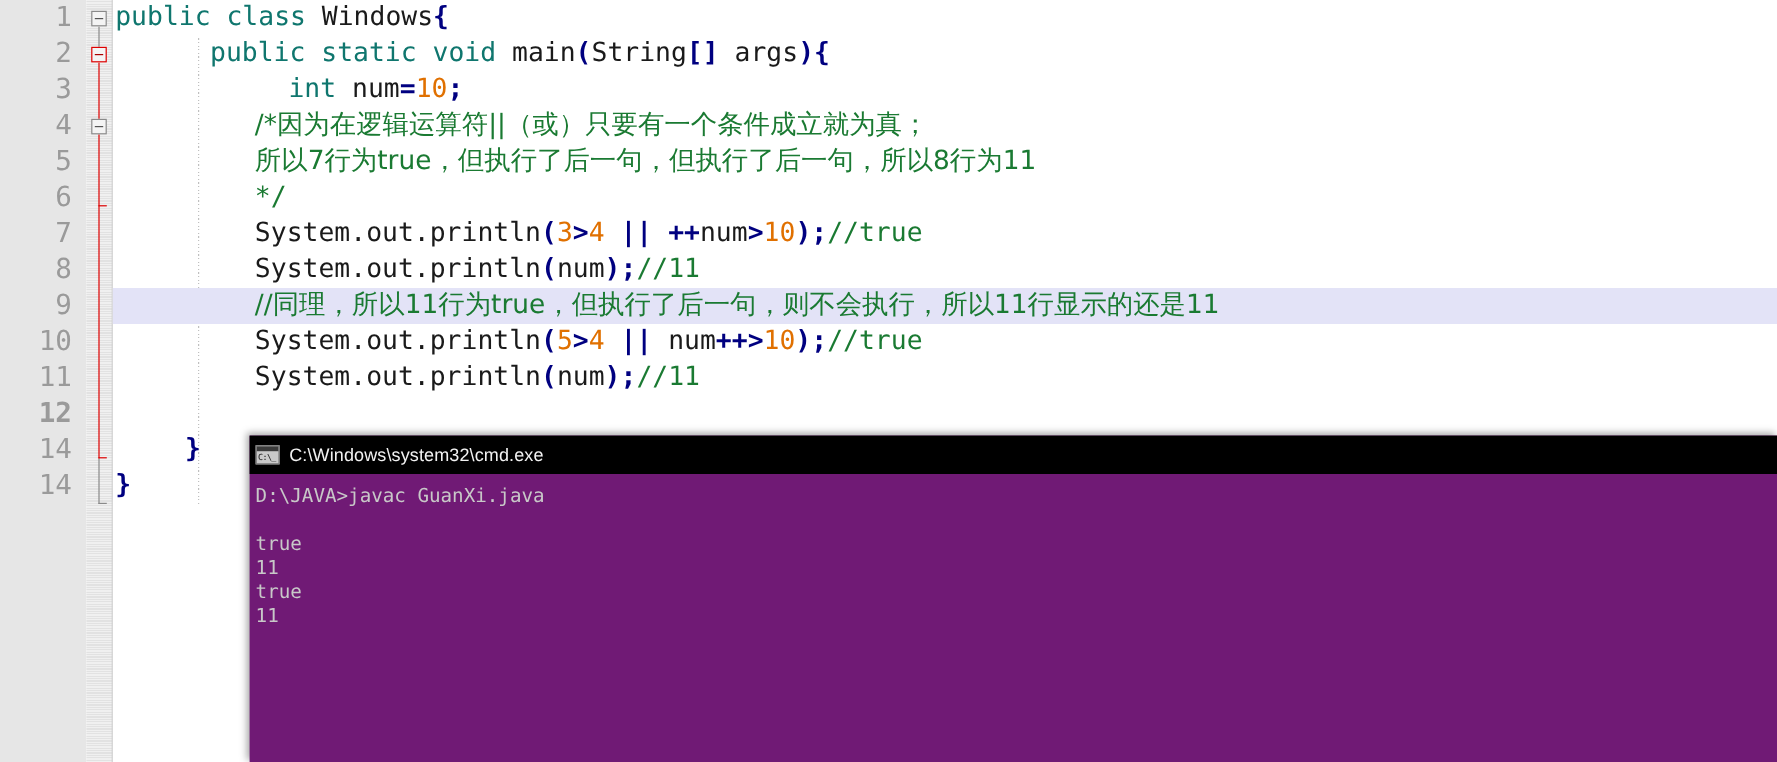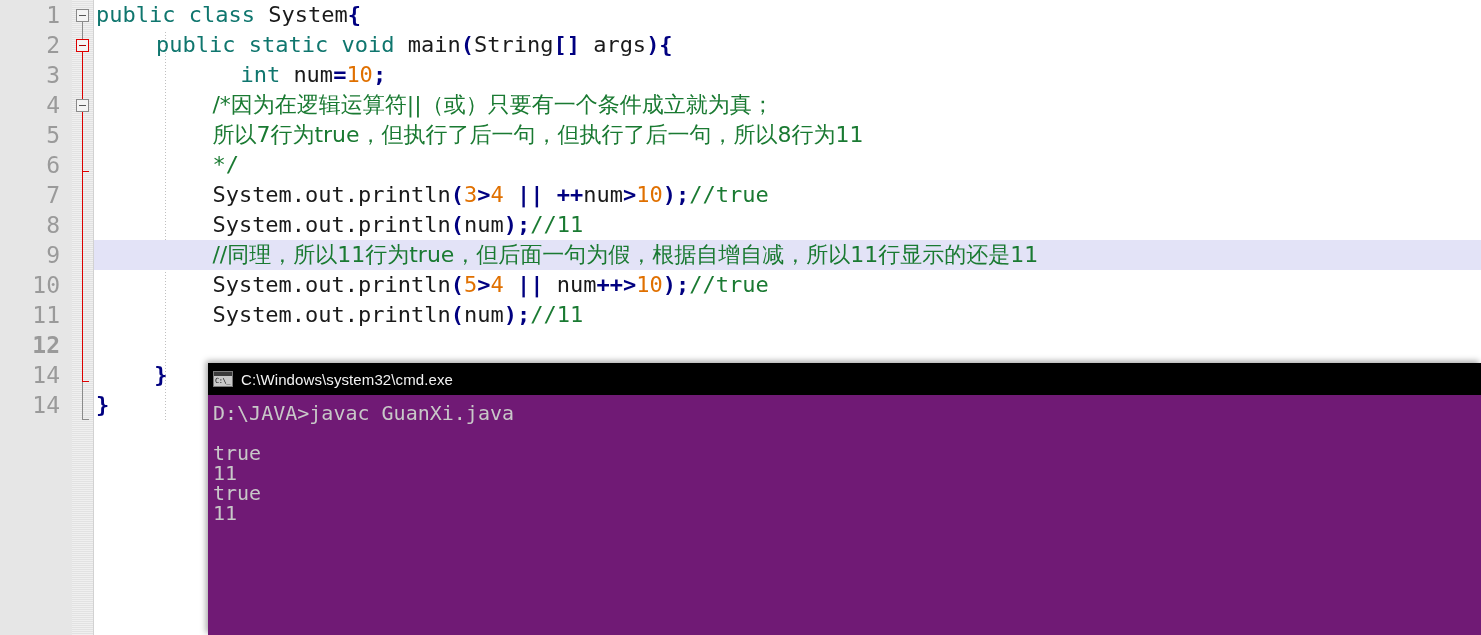--- a/index.html
+++ b/index.html
@@ -197,21 +197,21 @@
     letter-spacing: 0.1px;
   }
   .console-body {
     position: relative;
     padding: 8px 0 0 5px;
     height: 240px;
     overflow: hidden;
   }
   .console-line {
     font-family: "DejaVu Sans Mono", "Liberation Mono", monospace;
-    font-size: 20px;
+    font-size: 16px;
     line-height: 20px;
     color: #c8c8c8;
     white-space: pre;
     height: 20px;
   }
 </style>
 </head>
 <body>
 
 <div id="editor">
@@ -250,29 +250,29 @@
       <div class="fold-tick red" style="left: 82px; top: 381px; width: 7px;"></div>
       <div class="fold-box gray" style="left: 76px; top: 99px;">
         <span class="minus"></span>
       </div>
       <div class="fold-tick red" style="left: 82px; top: 171px; width: 7px;"></div>
     </div>
 
   <div class="indent-guide"></div>
 
   <div class="code-area" id="code-area">
-      <div class="code-line" style="top: 0px;"><span class="code-text" style="padding-left: 2px;"><span class="kw">public class </span><span class="id">System</span><span class="op">{</span></span></div>
-      <div class="code-line" style="top: 30px;"><span class="code-text" style="padding-left: 62px;"><span class="kw">public static void </span><span class="id">main</span><span class="op">(</span><span class="id">String</span><span class="op">[]</span><span class="id"> args</span><span class="op">){</span></span></div>
+      <div class="code-line" style="top: 0px;"><span class="code-text" style="padding-left: 2px;"><span class="kw">public class </span><span class="id">Windows</span><span class="op">{</span></span></div>
+      <div class="code-line" style="top: 30px;"><span class="code-text" style="padding-left: 81px;"><span class="kw">public static void </span><span class="id">main</span><span class="op">(</span><span class="id">String</span><span class="op">[]</span><span class="id"> args</span><span class="op">){</span></span></div>
       <div class="code-line" style="top: 60px; padding-left: 28px;"><span class="code-text" style="padding-left: 118.4px;"><span class="kw">int </span><span class="id">num</span><span class="op">=</span><span class="num">10</span><span class="op">;</span></span></div>
       <div class="code-line" style="top: 90px;"><span class="code-text" style="padding-left: 118.4px;"><span class="cmt-cn">/*因为在逻辑运算符||（或）只要有一个条件成立就为真；</span></span></div>
       <div class="code-line" style="top: 120px;"><span class="code-text" style="padding-left: 118.4px;"><span class="cmt-cn">所以7行为true，但执行了后一句，但执行了后一句，所以8行为11</span></span></div>
       <div class="code-line" style="top: 150px;"><span class="code-text" style="padding-left: 118.4px;"><span class="cmt">*/</span></span></div>
       <div class="code-line" style="top: 180px;"><span class="code-text" style="padding-left: 118.4px;"><span class="id">System.out.println</span><span class="op">(</span><span class="num">3</span><span class="op">&gt;</span><span class="num">4</span><span class="plain"> </span><span class="op">||</span><span class="plain"> </span><span class="op">++</span><span class="id">num</span><span class="op">&gt;</span><span class="num">10</span><span class="op">);</span><span class="cmt">//true</span></span></div>
       <div class="code-line" style="top: 210px;"><span class="code-text" style="padding-left: 118.4px;"><span class="id">System.out.println</span><span class="op">(</span><span class="id">num</span><span class="op">);</span><span class="cmt">//11</span></span></div>
-      <div class="code-line hl" style="top: 240px;"><span class="code-text" style="padding-left: 118.4px;"><span class="cmt-cn">//同理，所以11行为true，但后面一句为假，根据自增自减，所以11行显示的还是11</span></span></div>
+      <div class="code-line hl" style="top: 240px;"><span class="code-text" style="padding-left: 118.4px;"><span class="cmt-cn">//同理，所以11行为true，但执行了后一句，则不会执行，所以11行显示的还是11</span></span></div>
       <div class="code-line" style="top: 270px;"><span class="code-text" style="padding-left: 118.4px;"><span class="id">System.out.println</span><span class="op">(</span><span class="num">5</span><span class="op">&gt;</span><span class="num">4</span><span class="plain"> </span><span class="op">||</span><span class="id"> num</span><span class="op">++&gt;</span><span class="num">10</span><span class="op">);</span><span class="cmt">//true</span></span></div>
       <div class="code-line" style="top: 300px;"><span class="code-text" style="padding-left: 118.4px;"><span class="id">System.out.println</span><span class="op">(</span><span class="id">num</span><span class="op">);</span><span class="cmt">//11</span></span></div>
       <div class="code-line" style="top: 330px;"><span class="code-text" style="padding-left: 2px;"></span></div>
       <div class="code-line" style="top: 360px;"><span class="code-text" style="padding-left: 60.2px;"><span class="op">}</span></span></div>
       <div class="code-line" style="top: 390px;"><span class="code-text" style="padding-left: 2px;"><span class="op">}</span></span></div>
     </div>
 </div>
 
 <div id="console-window">
   <div class="console-titlebar">

